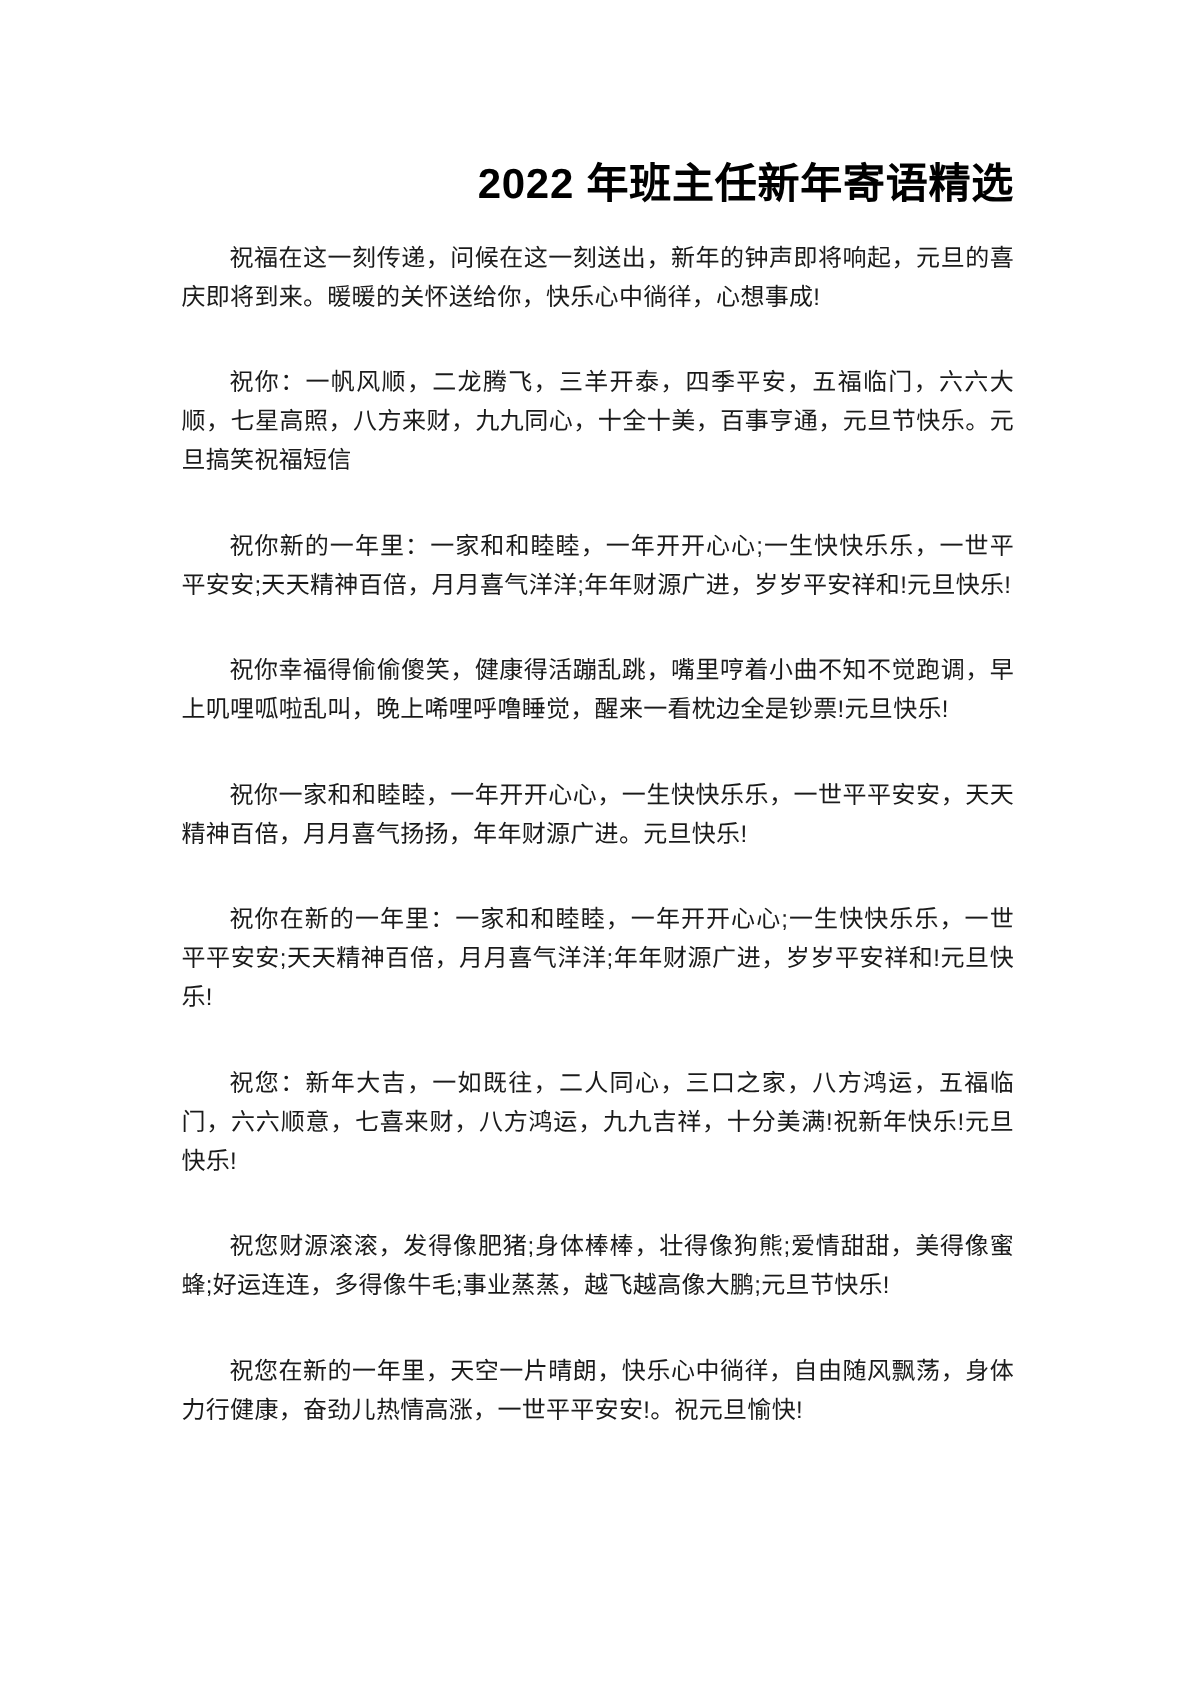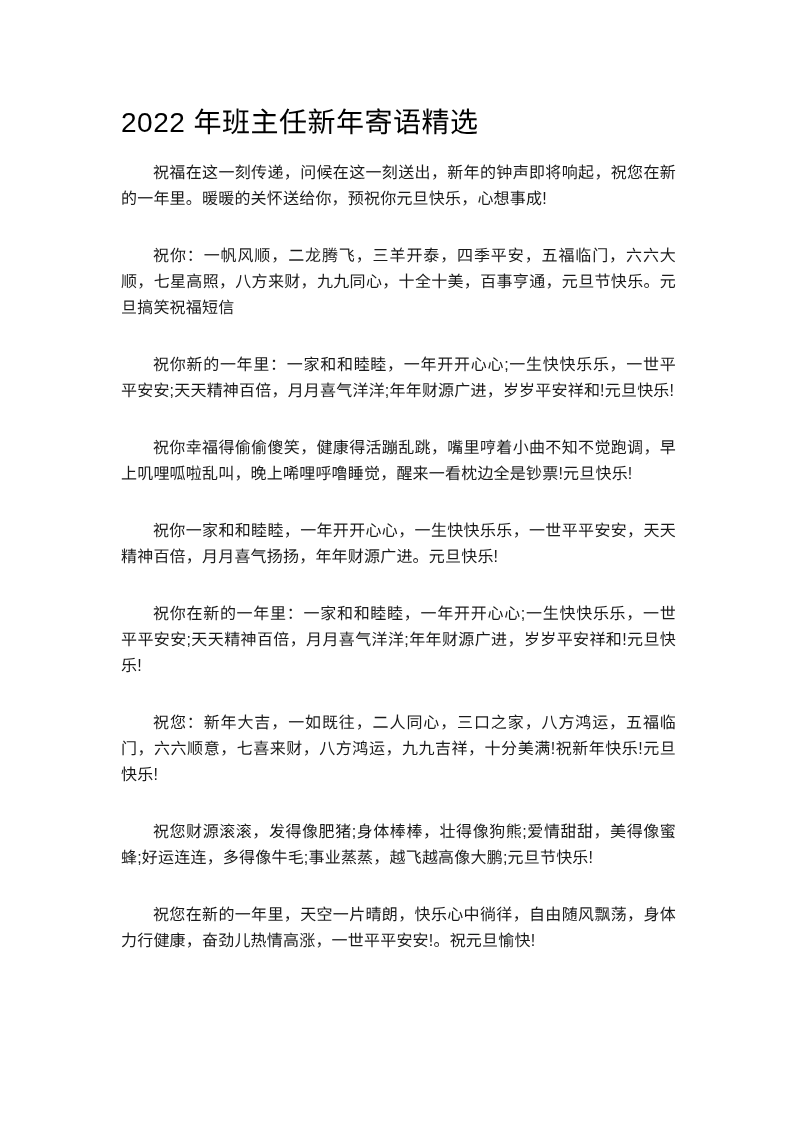--- a/index.html
+++ b/index.html
@@ -16,23 +16,23 @@
     box-sizing: border-box;
     padding: 103px 117px 0 121px;
     overflow: hidden;
     font-family: "Liberation Sans", "DejaVu Sans", sans-serif;
   }
   .doc-title {
     margin: 0 0 17px 0;
     padding: 0;
     font-size: 28px;
     line-height: 40px;
-    font-weight: normal;
+    font-weight: bold;
     color: #000000;
-    text-align: left;
+    text-align: right;
     letter-spacing: 0.5px;
   }
   .doc-body {
     margin: 0;
     padding: 0;
   }
   .doc-paragraph {
     margin: 0 0 31px 0;
     padding: 0;
     font-size: 16px;
@@ -44,21 +44,21 @@
     letter-spacing: 0.2px;
     word-break: break-all;
   }
 </style>
 </head>
 <body>
 
 <div class="page">
   <h1 class="doc-title">2022 年班主任新年寄语精选</h1>
   <div class="doc-body">
-      <p class="doc-paragraph">祝福在这一刻传递，问候在这一刻送出，新年的钟声即将响起，祝您在新的一年里。暖暖的关怀送给你，预祝你元旦快乐，心想事成!</p>
+      <p class="doc-paragraph">祝福在这一刻传递，问候在这一刻送出，新年的钟声即将响起，元旦的喜庆即将到来。暖暖的关怀送给你，快乐心中徜徉，心想事成!</p>
       <p class="doc-paragraph">祝你：一帆风顺，二龙腾飞，三羊开泰，四季平安，五福临门，六六大顺，七星高照，八方来财，九九同心，十全十美，百事亨通，元旦节快乐。元旦搞笑祝福短信</p>
       <p class="doc-paragraph">祝你新的一年里：一家和和睦睦，一年开开心心;一生快快乐乐，一世平平安安;天天精神百倍，月月喜气洋洋;年年财源广进，岁岁平安祥和!元旦快乐!</p>
       <p class="doc-paragraph">祝你幸福得偷偷傻笑，健康得活蹦乱跳，嘴里哼着小曲不知不觉跑调，早上叽哩呱啦乱叫，晚上唏哩呼噜睡觉，醒来一看枕边全是钞票!元旦快乐!</p>
       <p class="doc-paragraph">祝你一家和和睦睦，一年开开心心，一生快快乐乐，一世平平安安，天天精神百倍，月月喜气扬扬，年年财源广进。元旦快乐!</p>
       <p class="doc-paragraph">祝你在新的一年里：一家和和睦睦，一年开开心心;一生快快乐乐，一世平平安安;天天精神百倍，月月喜气洋洋;年年财源广进，岁岁平安祥和!元旦快乐!</p>
       <p class="doc-paragraph">祝您：新年大吉，一如既往，二人同心，三口之家，八方鸿运，五福临门，六六顺意，七喜来财，八方鸿运，九九吉祥，十分美满!祝新年快乐!元旦快乐!</p>
       <p class="doc-paragraph">祝您财源滚滚，发得像肥猪;身体棒棒，壮得像狗熊;爱情甜甜，美得像蜜蜂;好运连连，多得像牛毛;事业蒸蒸，越飞越高像大鹏;元旦节快乐!</p>
       <p class="doc-paragraph">祝您在新的一年里，天空一片晴朗，快乐心中徜徉，自由随风飘荡，身体力行健康，奋劲儿热情高涨，一世平平安安!。祝元旦愉快!</p>
     </div>
 </div>

